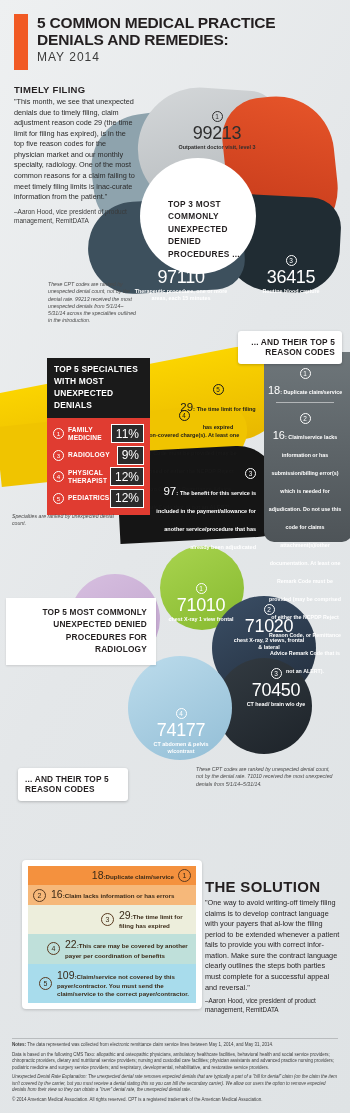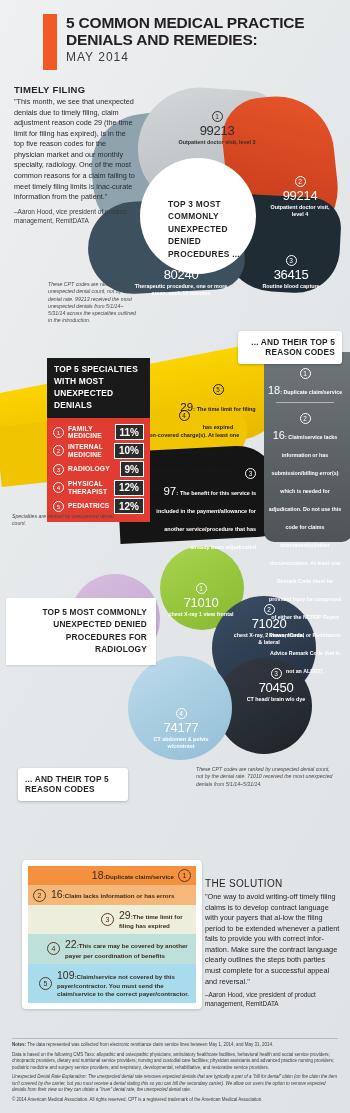--- a/index.html
+++ b/index.html
@@ -7,42 +7,42 @@
     width:350px; height:1113px;
     font-family:"Liberation Sans", sans-serif;
     background:#e8eaec;
     position:relative; overflow:hidden;
     color:#231f20;
   }
   .page { position:absolute; inset:0;
     background:linear-gradient(120deg,#eef0f1 0%,#e4e7e9 45%,#dfe3e5 100%); }
 
   
-  .header { position:absolute; top:14px; left:14px; right:15px;margin-left:29px; }
+  .header { position:absolute; top:14px; left:14px; right:15px; }
   .hdr-row { display:flex; align-items:flex-start; }
   .hdr-bar { width:14px; height:56px; background:#f15a24; flex:0 0 14px; margin-right:9px;}
   .hdr-txt h1 { font-size:15.5px; line-height:1.12; font-weight:bold; letter-spacing:-0.2px; }
   .hdr-txt h2 { font-size:12px; font-weight:normal; letter-spacing:1px; margin-top:1px; color:#3b3b3b;}
 
   
   .timely { position:absolute; top:84px; left:14px; width:124px; z-index:8; }
   .timely h3 { font-size:9.5px; font-weight:bold; letter-spacing:0.3px; margin-bottom:2px;}
   .timely p { font-size:7.3px; line-height:1.45; color:#2b2b2b; }
   .timely .attrib { font-size:6.5px; line-height:1.35; margin-top:5px; color:#3a3a3a;}
   .cap { font-size:5.2px; line-height:1.4; font-style:italic; color:#4a4a4a; }
 
   .cap-top { position:absolute; top:281px; left:48px; width:92px; z-index:9; }
 
   
   .blob1 { position:absolute; top:92px; left:130px; width:220px; height:250px; z-index:4; }
   .sh { position:absolute; }
   .lbl { position:absolute; text-align:center; color:#fff; z-index:6; }
   .lbl .num { display:inline-block; width:11px; height:11px; line-height:10px;
      border:1px solid currentColor; border-radius:50%; font-size:6.5px; text-align:center; }
-  .lbl .code { font-size:13px; letter-spacing:-0.3px; margin-top:1px; line-height:1.05;}
+  .lbl .code { font-size:18px; letter-spacing:-0.3px; margin-top:1px; line-height:1.05;}
   .lbl .desc { font-size:5.4px; line-height:1.28; margin-top:1px; font-weight:bold;}
 
   .circ-white { position:absolute; border-radius:50%; background:#fff; }
   .ctr-txt { position:absolute; font-size:8.3px; font-weight:bold; line-height:1.5;
      letter-spacing:0.3px; z-index:7; }
 
   
   .callout { position:absolute; background:#fff; border-radius:3px;
      box-shadow:0 1px 3px rgba(0,0,0,.22); font-size:8.3px; font-weight:bold;
      line-height:1.25; letter-spacing:.2px; text-align:right; padding:6px 7px; z-index:12;}
@@ -50,21 +50,21 @@
   
   .spec { position:absolute; left:10px; top:358px; width:140px; z-index:10;padding-left:37px;}
   .spec-h { background:#1a1a1a; color:#fff; font-size:8.4px; font-weight:bold;
      line-height:1.42; padding:6px 7px; letter-spacing:.2px;}
   .spec-b { background:#e03c31; padding:4px 6px 5px 6px;}
   .srow { display:flex; align-items:center; margin:2.5px 0; }
   .sn { width:11px; height:11px; border:1px solid #fff; border-radius:50%; color:#fff;
      font-size:6.2px; line-height:9.5px; text-align:center; flex:0 0 11px; margin-right:4px;}
   .slabel { color:#fff; font-size:6.6px; font-weight:bold; line-height:1.15; flex:1;
      letter-spacing:.2px;}
-  .spct { background:#2b2b2b; color:#fff; font-size:10px; font-weight:bold;
+  .spct { background:#2b2b2b; color:#fff; font-size:12px; font-weight:normal;
      padding:1.5px 4px; border:1px solid #fff; }
   .cap-spec { position:absolute; left:12px; top:513px; width:105px; z-index:10;}
 
   
   .rc1 { position:absolute; top:352px; left:128px; width:222px; height:190px; z-index:5;}
   .ycode { position:absolute; color:#1a1a1a; z-index:9; }
   .ycode .n { display:inline-block; width:11px; height:11px; border:1px solid #1a1a1a;
      border-radius:50%; font-size:6.4px; line-height:10px; text-align:center;}
   .ycode .big { font-size:11.5px; font-weight:normal; }
   .ycode .t { font-size:5.5px; font-weight:bold; line-height:1.3;}
@@ -88,21 +88,21 @@
   
   .sol { position:absolute; left:22px; top:860px; width:180px; z-index:9;
      background:#fff; border-radius:4px; padding:6px; box-shadow:0 1px 3px rgba(0,0,0,.18);}
   .bar { display:flex; align-items:center; position:relative; }
   .bn { width:13px; height:13px; border-radius:50%; border:1px solid #5a3a20;
      font-size:7px; line-height:11.5px; text-align:center; color:#3a2a18; flex:0 0 13px;}
   .btext { font-size:6.2px; line-height:1.28; font-weight:bold; color:#3a2a18;}
   .btext .bignum { font-size:10.5px; font-weight:normal;}
 
   .soltxt { position:absolute; left:205px; top:878px; width:135px; z-index:9;}
-  .soltxt h3 { font-size:10px; font-weight:normal; margin-bottom:3px; letter-spacing:.3px;}
+  .soltxt h3 { font-size:15px; font-weight:bold; margin-bottom:3px; letter-spacing:.3px;}
   .soltxt p { font-size:7.3px; line-height:1.45;}
   .soltxt .attrib { font-size:6.4px; line-height:1.35; margin-top:4px;}
 
   
   .notes { position:absolute; left:12px; right:12px; top:1038px; z-index:9;}
   .notes hr { border:0; border-top:1px solid #b9bcbe; margin-bottom:3px;}
   .notes p { font-size:4.5px; line-height:1.45; color:#3d3d3d; margin-bottom:3px;}
   .notes b { font-weight:bold; }
 </style>
 </head>
@@ -150,57 +150,47 @@
   </div>
 
   <div class="ctr-txt" style="left:168px; top:198px; width:86px; z-index:7;">TOP 3 MOST COMMONLY UNEXPECTED DENIED PROCEDURES ...</div>
 
   <div class="lbl" style="left:165px; top:105px; width:104px; color:#2e2e2e;">
     <span class="num">1</span>
     <div class="code">99213</div>
     <div class="desc">Outpatient doctor visit, level 3</div>
   </div>
 
-  <div class="lbl" style="left:265px; top:170px; width:70px;">
-    <span class="num">2</span>
-    <div class="code">99214</div>
-    <div class="desc">Outpatient doctor visit, level 4</div>
-  </div>
 
   <div class="lbl" style="left:247px; top:249px; width:88px;">
     <span class="num">3</span>
     <div class="code">36415</div>
     <div class="desc">Routine blood capture</div>
   </div>
 
   <div class="lbl" style="left:133px; top:249px; width:96px;">
     <span class="num">4</span>
-    <div class="code">80240</div>
+    <div class="code">97110</div>
     <div class="desc">Therapeutic procedure, one or more areas, each 15 minutes</div>
   </div>
 
 
   <div class="cap cap-top">These CPT codes are ranked by unexpected denial count, not by the denial rate. 99213 received the most unexpected denials from 5/1/14–5/31/14 across the specialties outlined in the introduction.</div>
 
   <div class="callout" style="left:238px; top:331px; width:104px;">... AND THEIR TOP 5 REASON CODES</div>
 
   <div class="spec">
     <div class="spec-h">TOP 5 SPECIALTIES WITH MOST UNEXPECTED DENIALS</div>
     <div class="spec-b">
       <div class="srow">
         <span class="sn">1</span>
         <span class="slabel">FAMILY MEDICINE</span>
         <span class="spct">11%</span>
       </div>
       <div class="srow">
-        <span class="sn">2</span>
-        <span class="slabel">INTERNAL MEDICINE</span>
-        <span class="spct">10%</span>
-      </div>
-      <div class="srow">
         <span class="sn">3</span>
         <span class="slabel">RADIOLOGY</span>
         <span class="spct">9%</span>
       </div>
       <div class="srow">
         <span class="sn">4</span>
         <span class="slabel">PHYSICAL THERAPIST</span>
         <span class="spct">12%</span>
       </div>
       <div class="srow">

